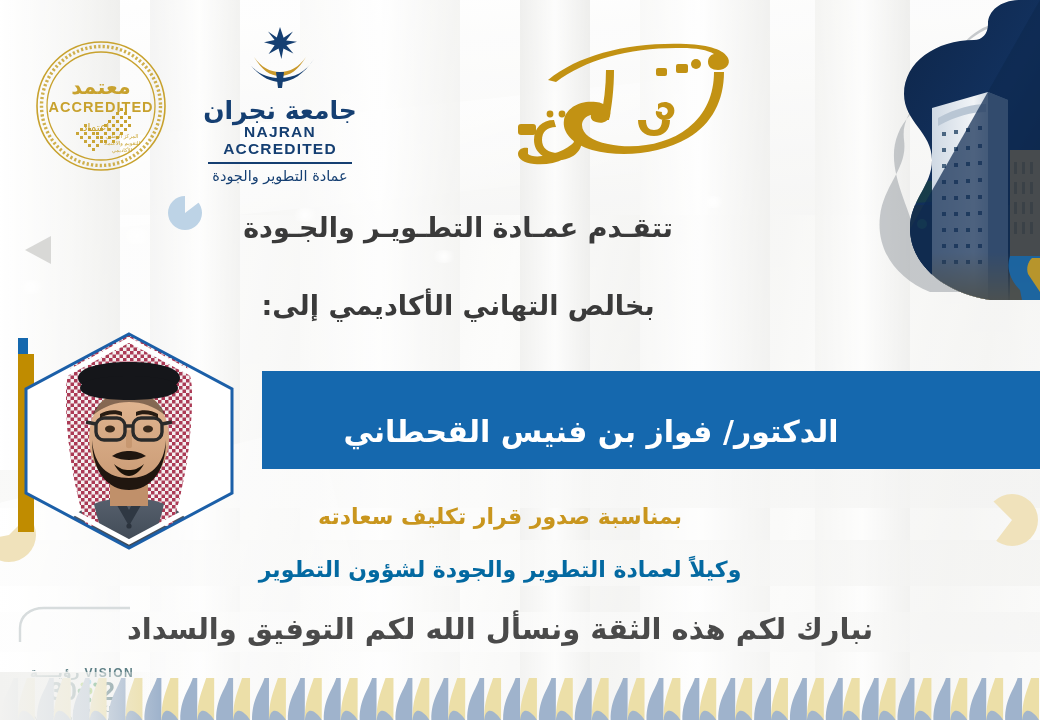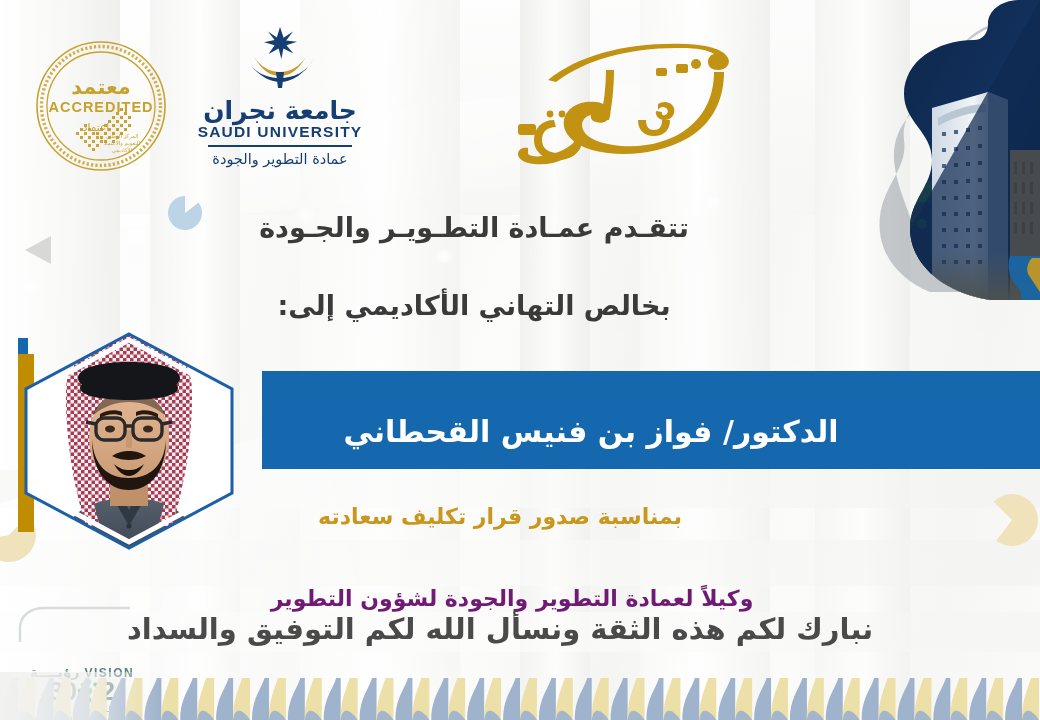--- a/index.html
+++ b/index.html
@@ -65,41 +65,41 @@
   .nu-ar{font-size:25px;font-weight:bold;color:#153f72;letter-spacing:-1px;line-height:1;margin-top:6px;}
   .nu-en{font-size:15.5px;font-weight:bold;color:#153f72;letter-spacing:1.2px;line-height:1.1;
          font-family:"Liberation Sans",sans-serif;direction:ltr;}
   .nu-rule{height:1.6px;background:#153f72;margin:5px 12px 5px;}
   .nu-sub{font-size:14.5px;color:#153f72;line-height:1.1;}
 
   
   .calli{position:absolute;left:510px;top:28px;width:270px;height:150px;}
 
   
-  .headline{position:absolute;left:16px;width:916px;text-align:center;
+  .headline{position:absolute;left:0;width:916px;text-align:center;
     color:#3a3a3a;font-weight:bold;font-size:27px;letter-spacing:.5px;}
   .hl1{top:212px;}
   .hl2{top:290px;}
 
   
   .name-band{position:absolute;left:262px;top:371px;width:778px;height:98px;
     background:#1568ae;display:flex;align-items:center;justify-content:center;}
   .name-band .name{color:#ffffff;font-weight:bold;font-size:30px;letter-spacing:.5px;
     padding-right:120px;margin-top:22px;}
 
   
   .hex-wrap{position:absolute;left:18px;top:330px;width:222px;height:222px;}
   .hex{position:absolute;inset:0;}
   .hex-gold{position:absolute;left:0;top:24px;width:16px;height:178px;background:#c08c00;}
   .hex-blue{position:absolute;left:0;top:8px;width:10px;height:96px;background:#1568ae;}
 
   
   .body-line{position:absolute;left:0;width:1000px;text-align:center;font-weight:bold;}
   .bl1{top:504px;font-size:22px;color:#c9961e;}
-  .bl2{top:586px;font-size:22px;color:#701a75;margin-left:12px;}
+  .bl2{top:557px;font-size:22px;color:#0369a1;}
   .bl3{top:612px;font-size:29px;color:#4a4a4a;letter-spacing:1.5px;}
 
   
   .v2030{position:absolute;left:22px;top:630px;width:120px;text-align:center;}
   .v-top{display:flex;align-items:baseline;justify-content:center;gap:5px;line-height:1;}
   .v-en{font-size:12px;font-weight:bold;color:#5d7f85;letter-spacing:1.5px;
         font-family:"Liberation Sans",sans-serif;direction:ltr;}
   .v-ar{font-size:14px;font-weight:bold;color:#5d7f85;margin-top:35px;}
   .v-num{display:flex;align-items:center;justify-content:center;gap:0;line-height:.9;margin-top:-1px;}
   .v-num span{font-size:25px;font-weight:bold;color:#5d7f85;
@@ -347,21 +347,21 @@
                  L13.4,10.6 L3.4,5.4 L1.4,16 L-1.4,5.4 L-11.4,11 L-5.4,2.2
                  L-16,-0.8 L-5.4,-3 L-12,-11.5 L-3.2,-5.6 Z"></path>
       </g>
       <path d="M50,33 C60,48 72,56 84,56 C96,56 108,48 118,33
                C110,46 98,52 84,52 C70,52 58,46 50,33 Z" fill="#153f72"></path>
       <path d="M58,31 C66,44 74,50 84,50 C94,50 102,44 110,31
                C103,41 94,46 84,46 C74,46 65,41 58,31 Z" fill="#c9992b"></path>
       <path d="M80,46 L88,46 L86,62 L82,62 Z" fill="#153f72"></path>
     </svg>
     <div class="nu-ar">جامعة نجران</div>
-    <div class="nu-en">SAUDI UNIVERSITY</div>
+    <div class="nu-en">NAJRAN ACCREDITED</div>
     <div class="nu-rule"></div>
     <div class="nu-sub">عمادة التطوير والجودة</div>
   </div>
 
   <div class="calli">
     <svg viewBox="0 0 270 150" width="270" height="150">
       <g fill="#c29213">
 
         <path d="M38,52 C70,26 120,14 176,16 C200,17 214,22 218,30
                  C221,36 216,42 208,42 C202,42 198,39 198,34

